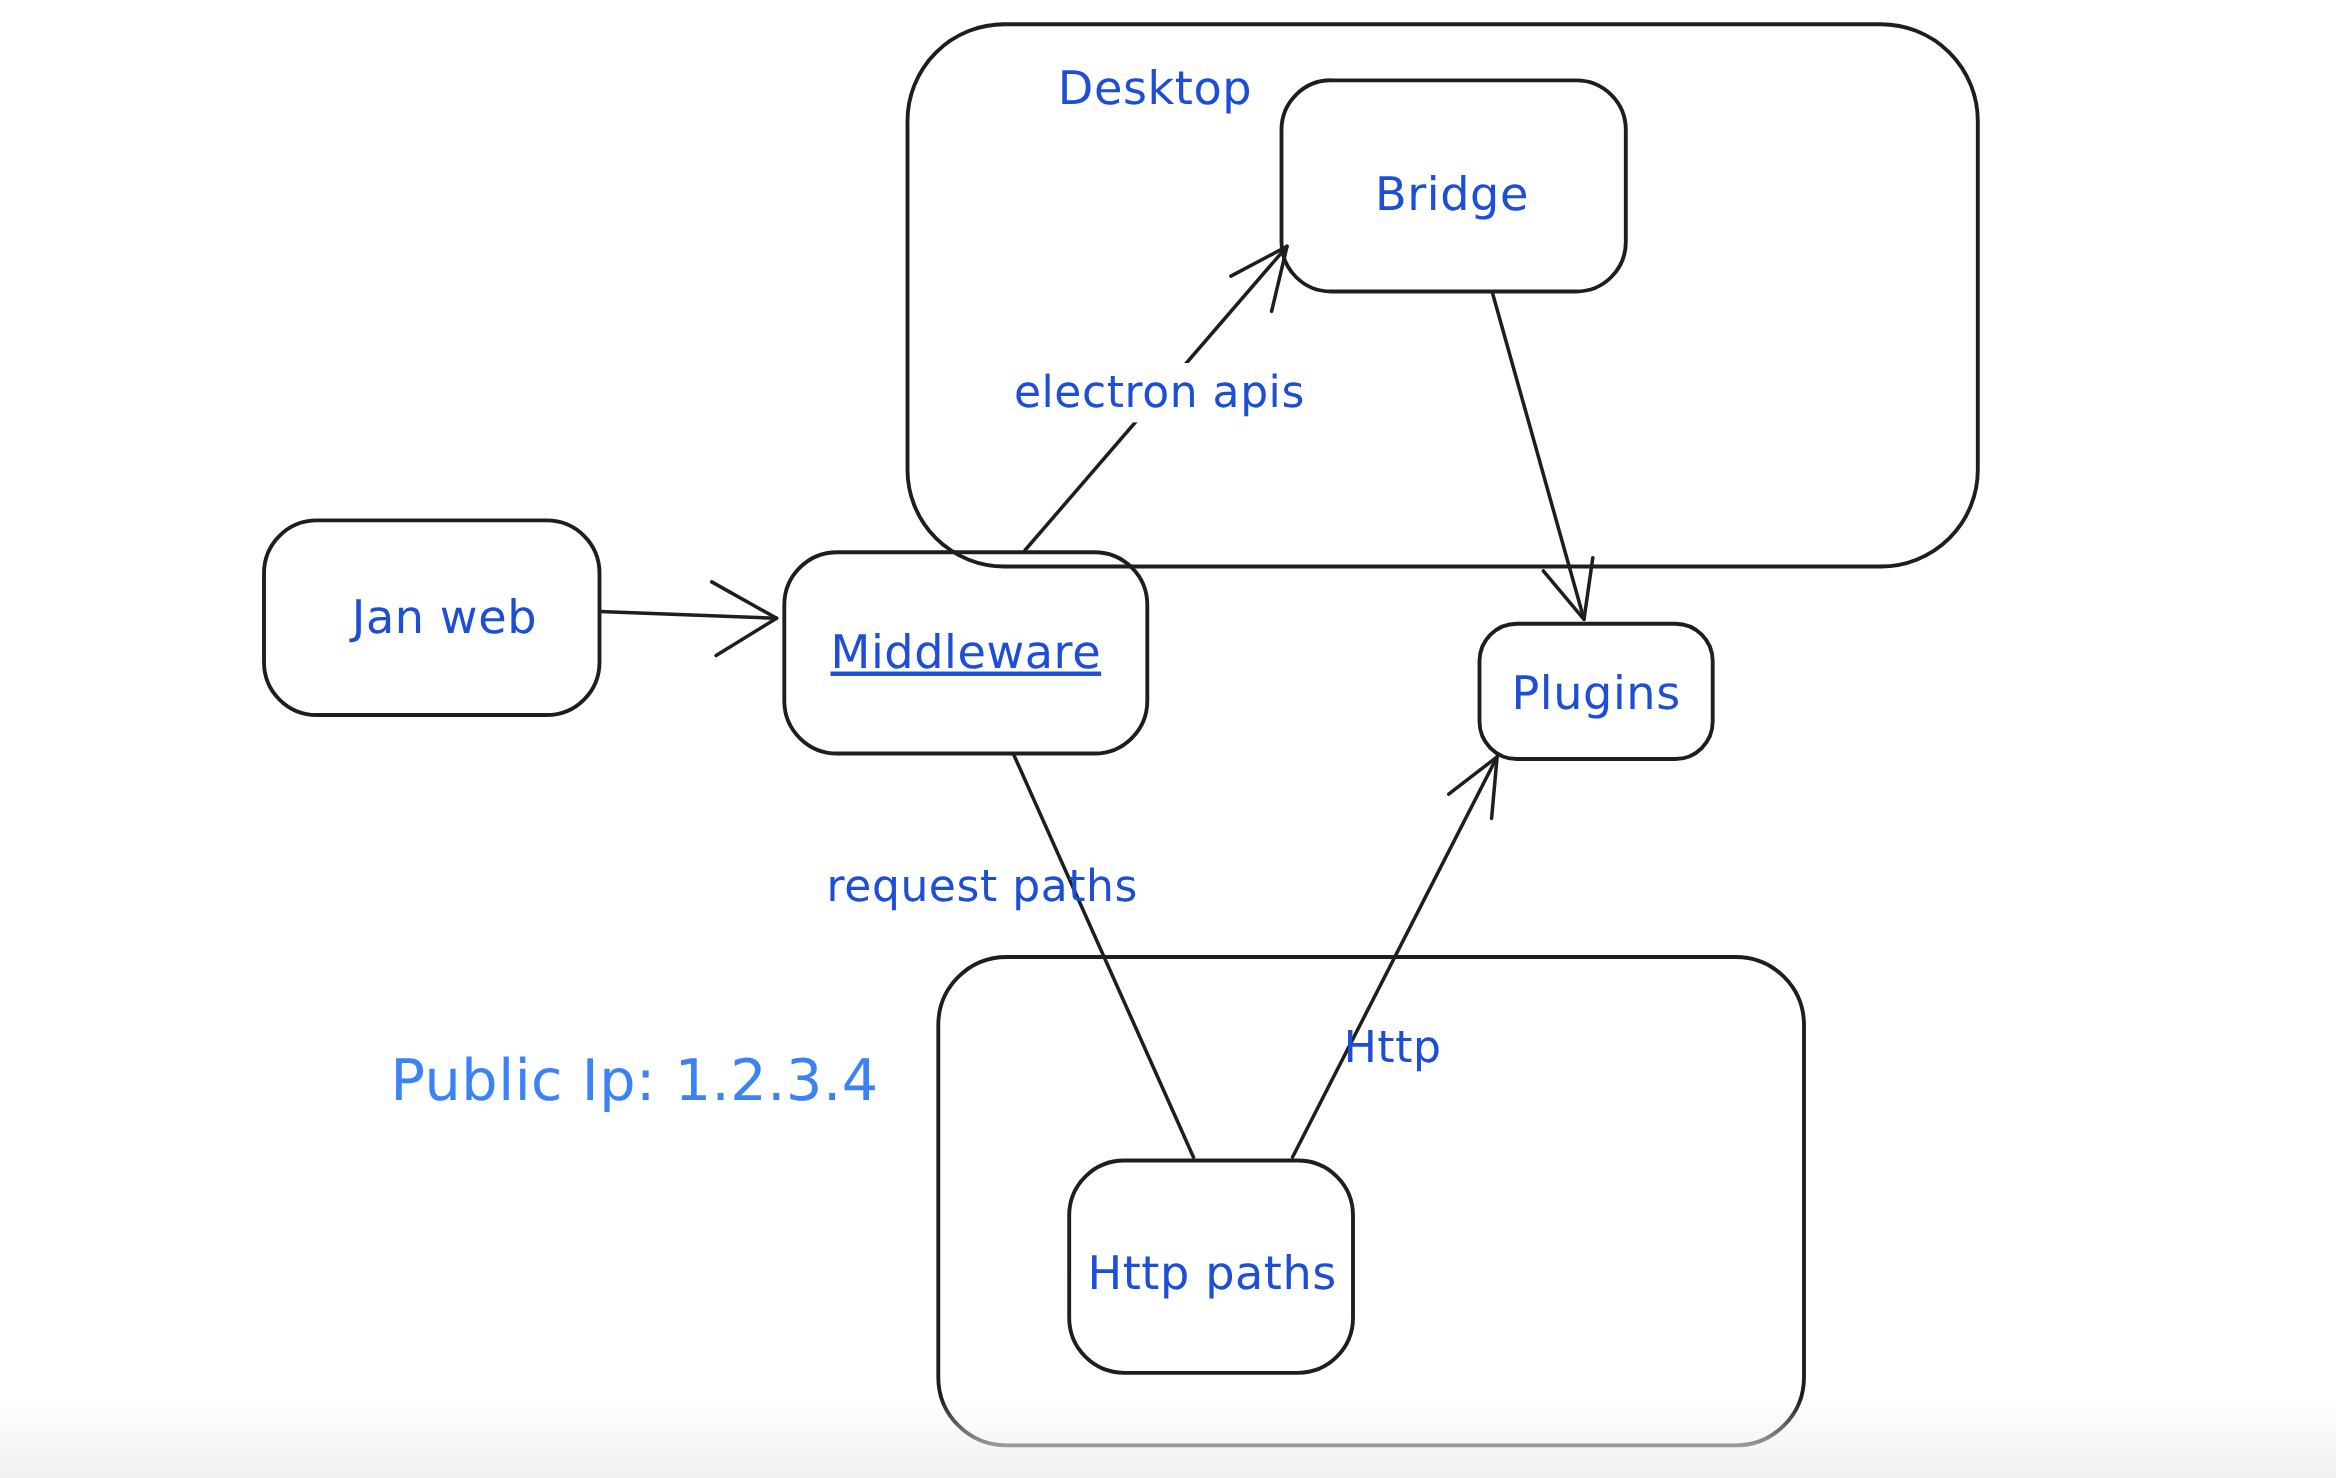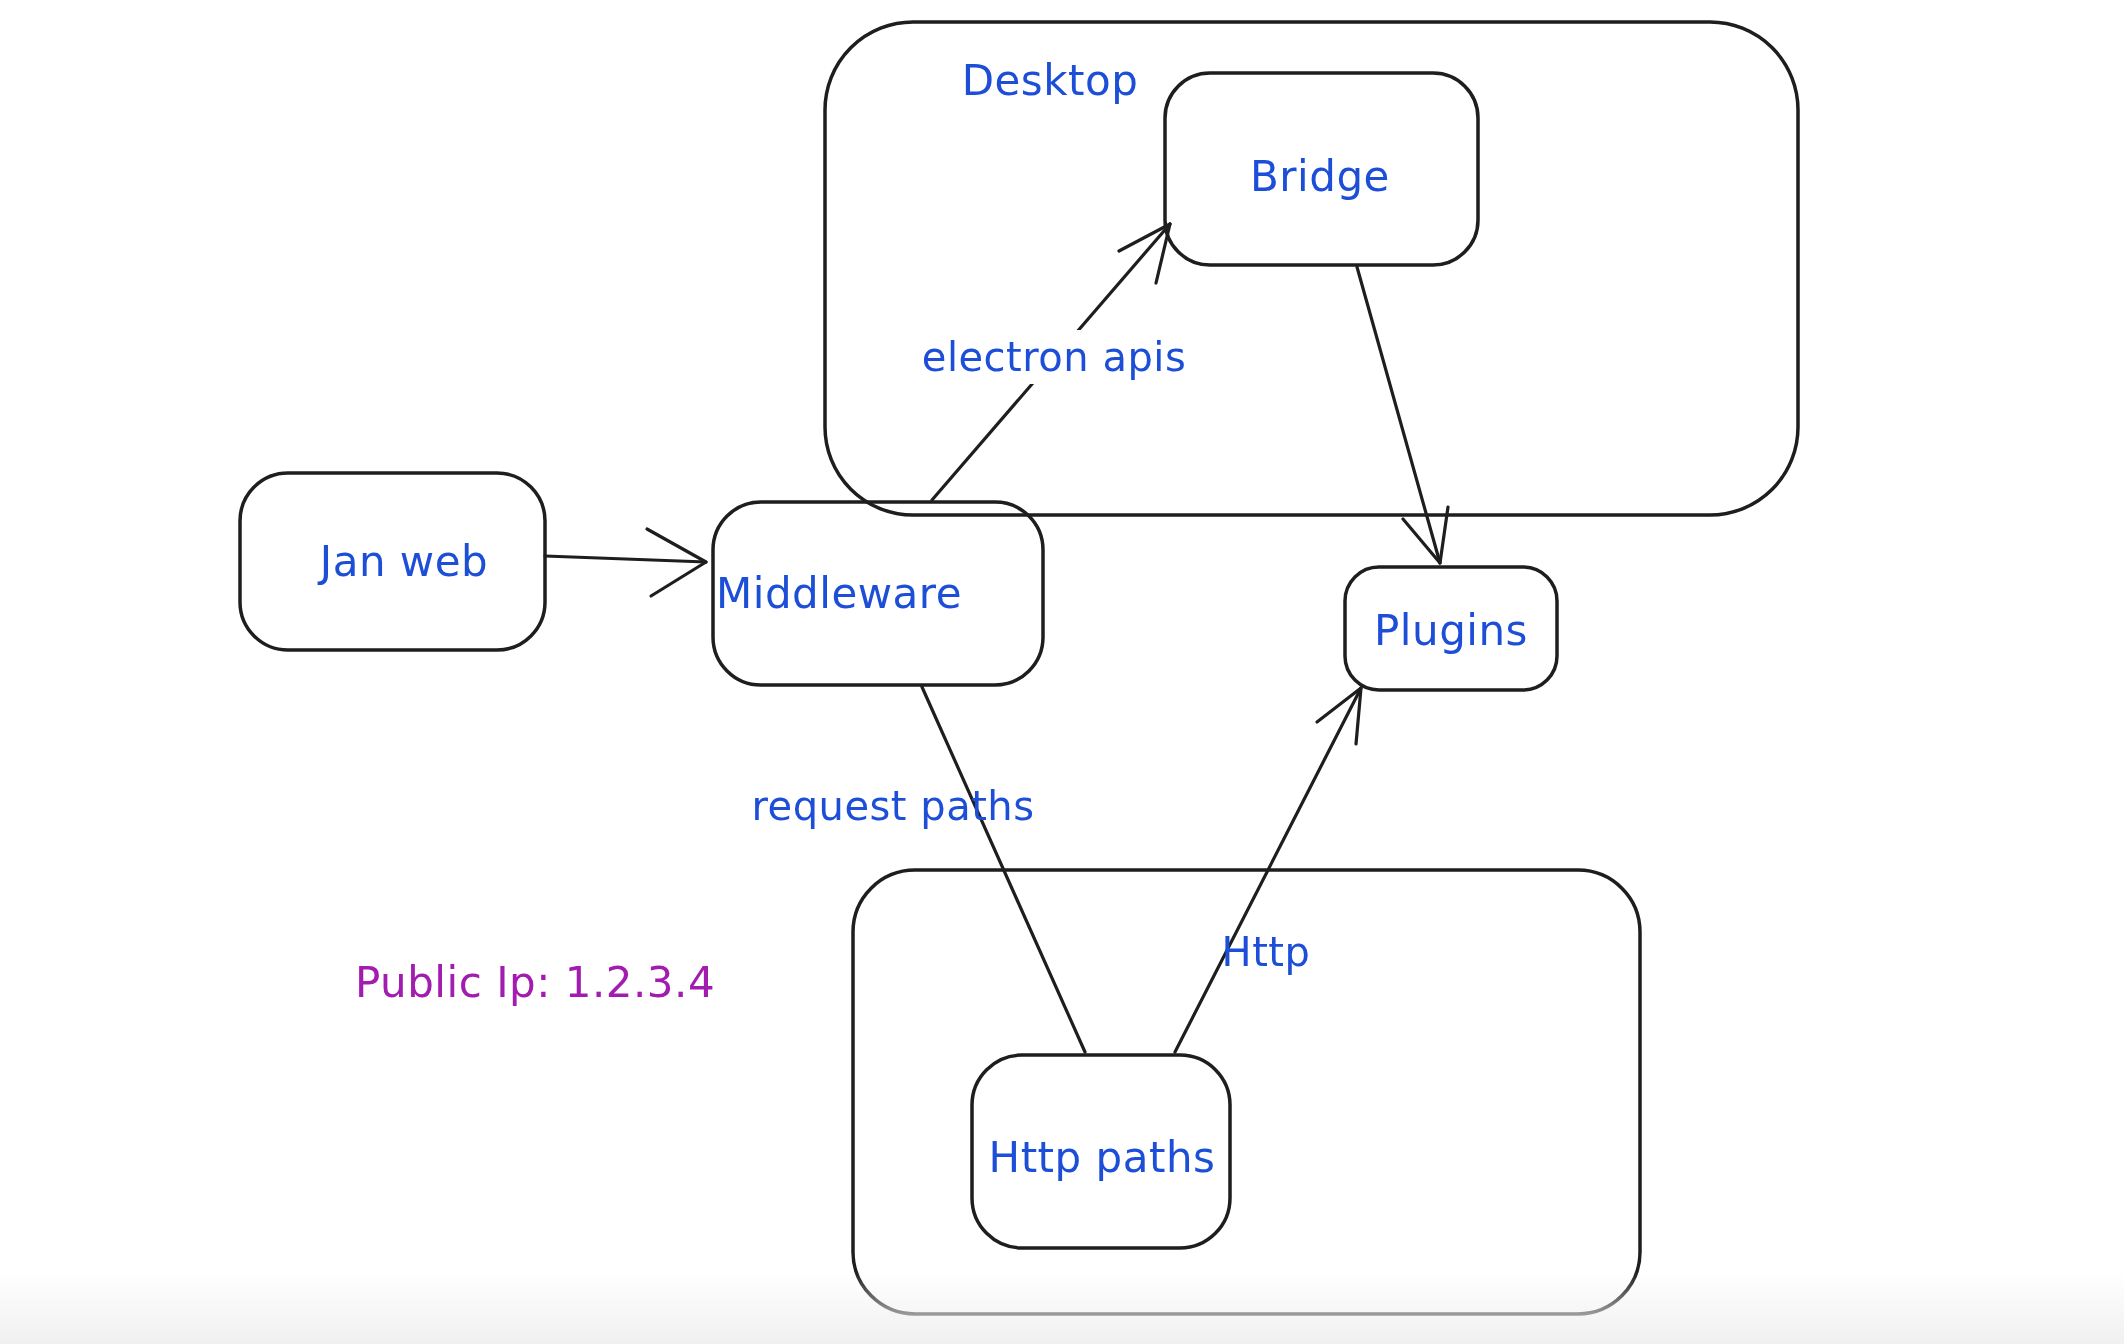--- a/index.html
+++ b/index.html
@@ -52,24 +52,24 @@
   }
   .lbl.masked {
     background: #ffffff;
     padding: 4px 12px;
     text-align: right;
   }
   .note-block {
     position: absolute;
     left: 355px;
     top: 952px;
-    font-size: 42px;
+    font-size: 52px;
     letter-spacing: 0.5px;
     line-height: 62px;
-    color: #a21caf;
+    color: #3b82f6;
     z-index: 3;
     white-space: nowrap;
   }
   .bottom-fade {
     position: absolute;
     left: 0;
     right: 0;
     bottom: 0;
     height: 72px;
     background: linear-gradient(to bottom, rgba(240,240,240,0), #f0f0f0);
@@ -105,21 +105,21 @@
     <path class="edge" d="M922 687 L1085 1052"></path>
 
     <path class="edge" d="M1175 1052 L1361 688"></path>
     <path class="edge" d="M1361 688 L1317 722 M1361 688 L1356 744"></path>
   </svg>
 
   <div class="lbl" style="left:1050px; top:80px;">Desktop</div>
   <div class="lbl small" style="left:1266px; top:952px;">Http</div>
 
   <div class="lbl" style="left:404px; top:561px;">Jan web</div>
-  <div class="lbl" style="left:839px; top:593px;">Middleware</div>
+  <div class="lbl" style="left:878px; top:593px;text-decoration:underline;">Middleware</div>
   <div class="lbl" style="left:1320px; top:176px;">Bridge</div>
   <div class="lbl" style="left:1451px; top:630px;">Plugins</div>
   <div class="lbl" style="left:1102px; top:1157px;">Http paths</div>
 
   <div class="lbl small masked" style="left:1054px; top:357px;">electron apis</div>
   <div class="lbl small" style="left:893px; top:806px;">request paths</div>
 
   <div class="note-block">
     <div>Public Ip: 1.2.3.4</div>
   </div>

